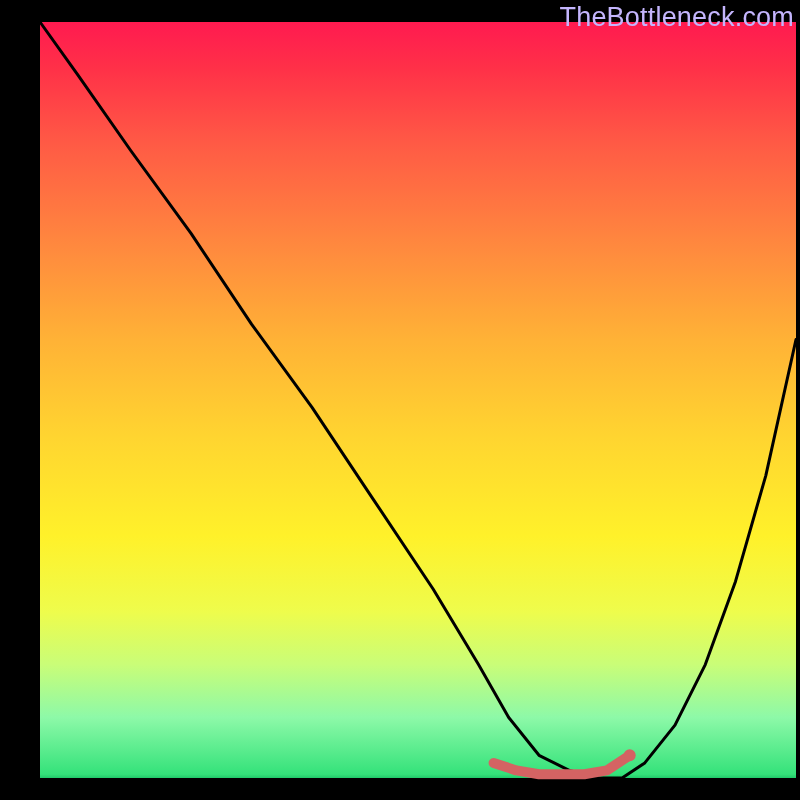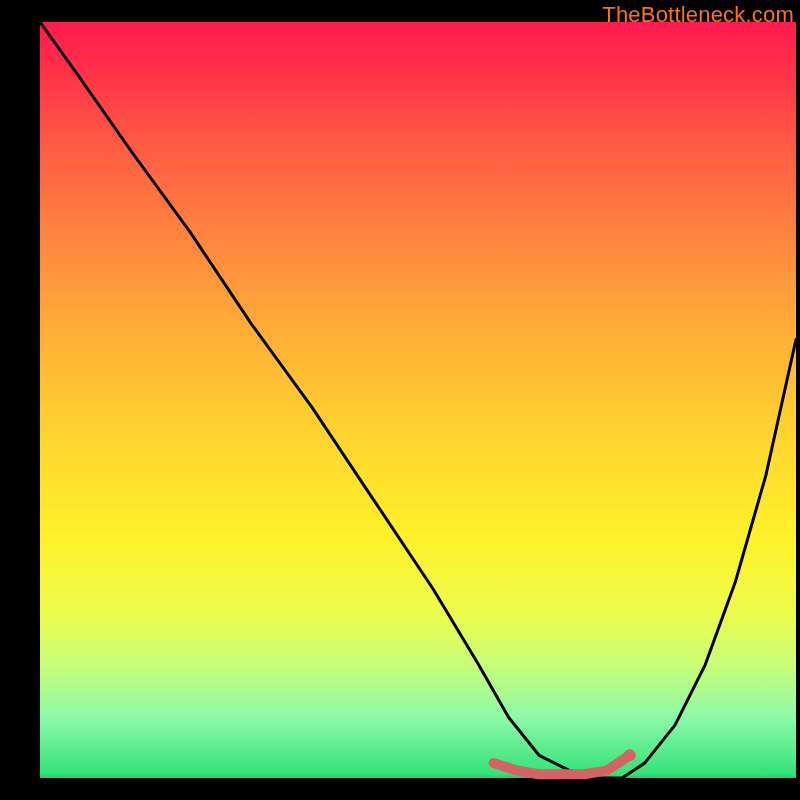--- a/index.html
+++ b/index.html
@@ -36,22 +36,22 @@
       #c9fd78 85%,
       #8df9a8 92%,
       #34e27a 99.5%,
       #21c96a 100%
     );
   }
   .watermark {
     position: absolute;
     top: 2px;
     right: 6px;
-    color: #f97316;
-    font-size: 22px;
+    color: #c4b5fd;
+    font-size: 27px;
     font-weight: 500;
     letter-spacing: 0.2px;
   }
   svg.curve {
     position: absolute;
     left: 0;
     top: 0;
     width: 100%;
     height: 100%;
     overflow: visible;

